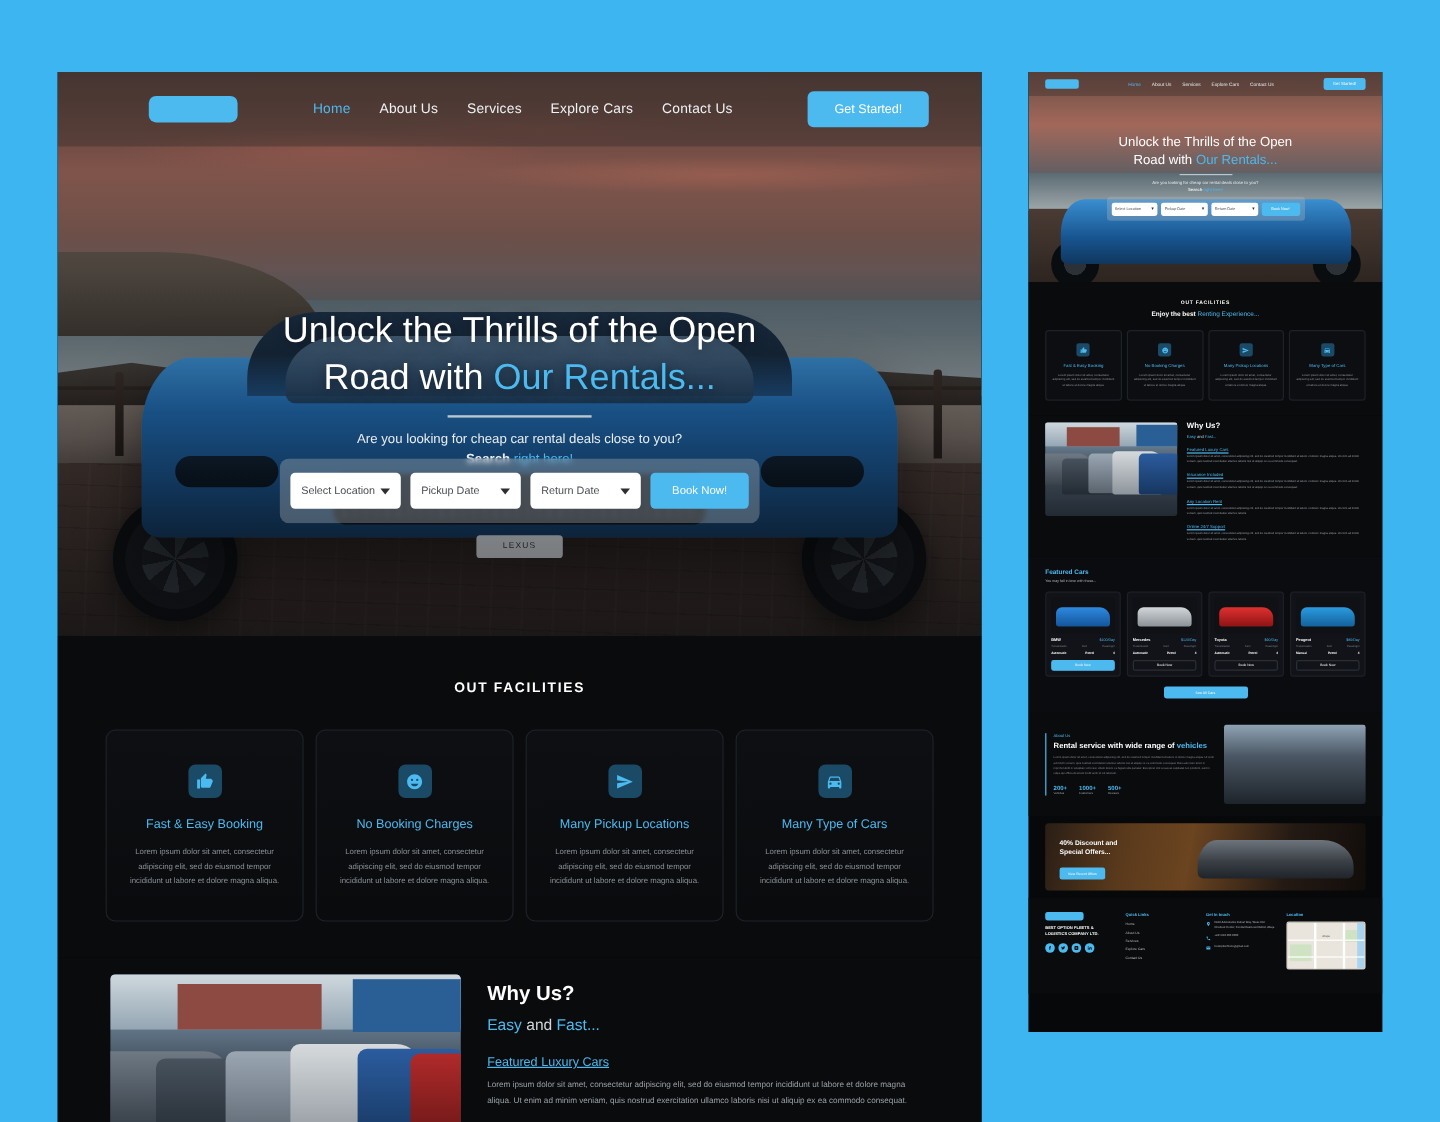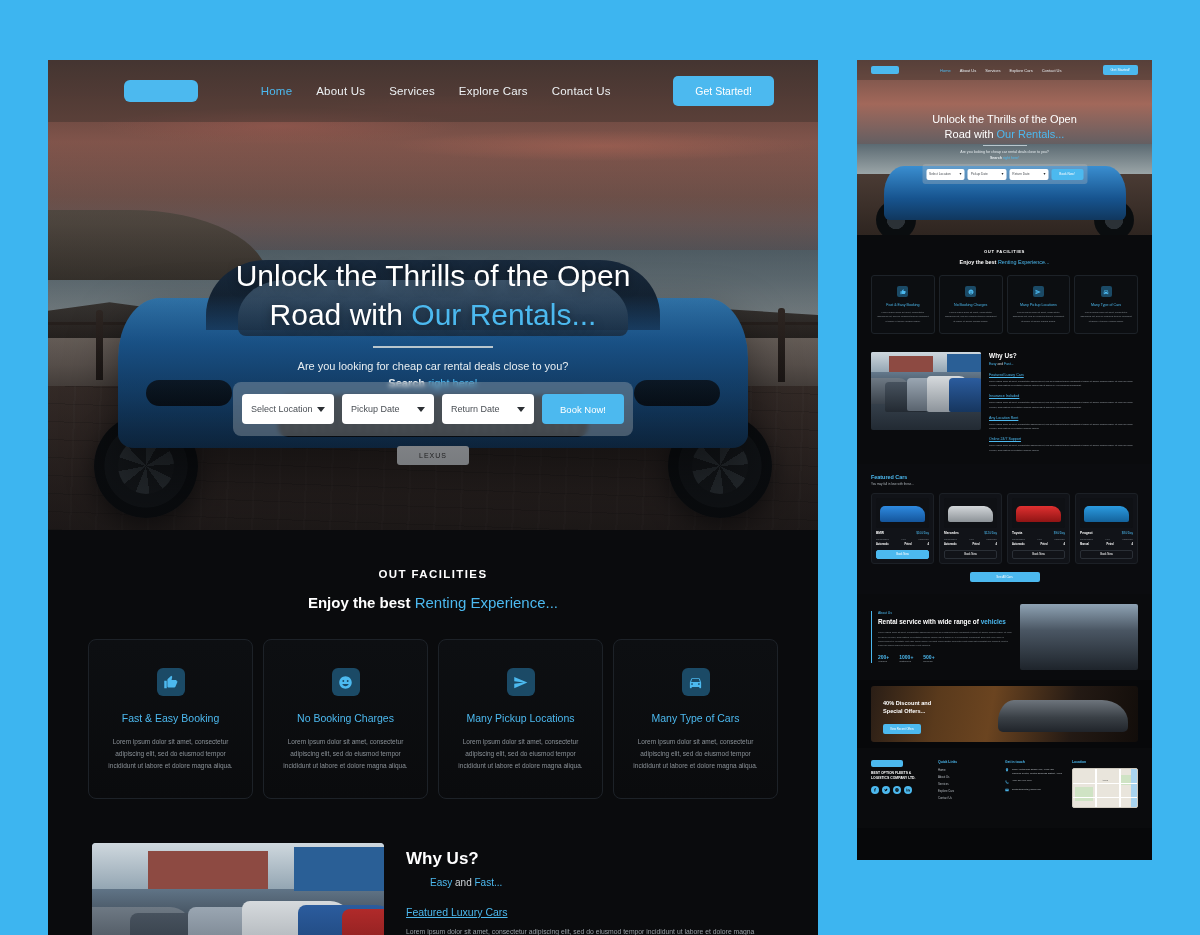--- a/index.html
+++ b/index.html
@@ -181,21 +181,21 @@
     width:292px; height:180px; border-radius:4px; flex:none;
     background:linear-gradient(180deg,#9fb4c6 0%,#6d8499 18%,#3e4a56 45%,#222a33 100%);
     position:relative; overflow:hidden;
   }
   .whyus-img .sky2{position:absolute;left:0;right:0;top:0;height:46px;background:linear-gradient(180deg,#cfd8de,#94a6b3);}
   .whyus-img .bld{position:absolute;top:8px;height:38px;background:#8d4a42;}
   .whyus-img .bld2{position:absolute;top:4px;right:0;width:90px;height:44px;background:#2a5f96;}
   .whyus-img .carrow{position:absolute;border-radius:8px 22px 4px 4px;}
   .whyus-right{ flex:1; padding-top:6px; }
   .why-h2{ font-size:17px; color:#fff; font-weight:700; }
-  .why-sub{ font-size:10px; color:#cfd5d9; margin-top:8px;margin-left:24px; }
+  .why-sub{ font-size:13px; color:#cfd5d9; margin-top:8px; }
   .why-sub .accent{ color:#4cb9ef; }
   .why-item{ margin-top:18px; }
   .why-item-title{
     font-size:10.5px; color:#4cb9ef; text-decoration:underline; margin-bottom:7px; cursor:pointer;
   }
   .why-item-text{ font-size:6.8px; color:#9aa1a7; line-height:1.95; }
 
   
   .thumb-mock{
     position:absolute; left:857px; top:60px; width:295px; height:800px;
@@ -374,23 +374,20 @@
       <div class="select">
         <span>Return Date</span>
         <span class="caret"></span>
       </div>
       <button class="book-btn">Book Now!</button>
     </div>
   </div>
 
   <div class="facilities">
     <div class="sec-kicker">OUT FACILITIES</div>
-    <div class="sec-title">
-      <span>Enjoy the best </span><span class="accent">Renting Experience...</span>
-    </div>
     <div class="cards">
       <div class="card">
         <div class="card-icon">
           <svg viewBox="0 0 24 24">
               <path d="M2 21h4V9H2v12zM22 10c0-1.1-.9-2-2-2h-6.3l.95-4.57.03-.32c0-.41-.17-.79-.44-1.06L13.17 1 7.59 6.59C7.22 6.95 7 7.45 7 8v10c0 1.1.9 2 2 2h9c.83 0 1.54-.5 1.84-1.22l3.02-7.05c.09-.23.14-.47.14-.73v-1z"></path>
             </svg>
         </div>
         <div class="card-title">Fast &amp; Easy Booking</div>
         <div class="card-text">Lorem ipsum dolor sit amet, consectetur adipiscing elit, sed do eiusmod tempor incididunt ut labore et dolore magna aliqua.</div>
       </div>

